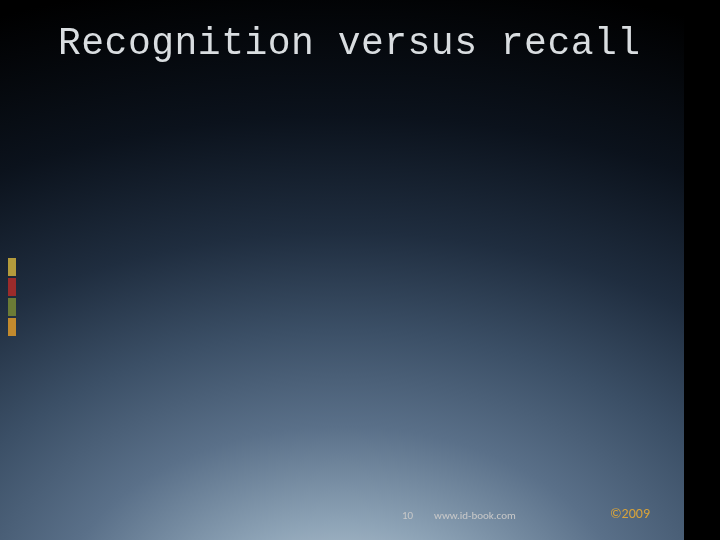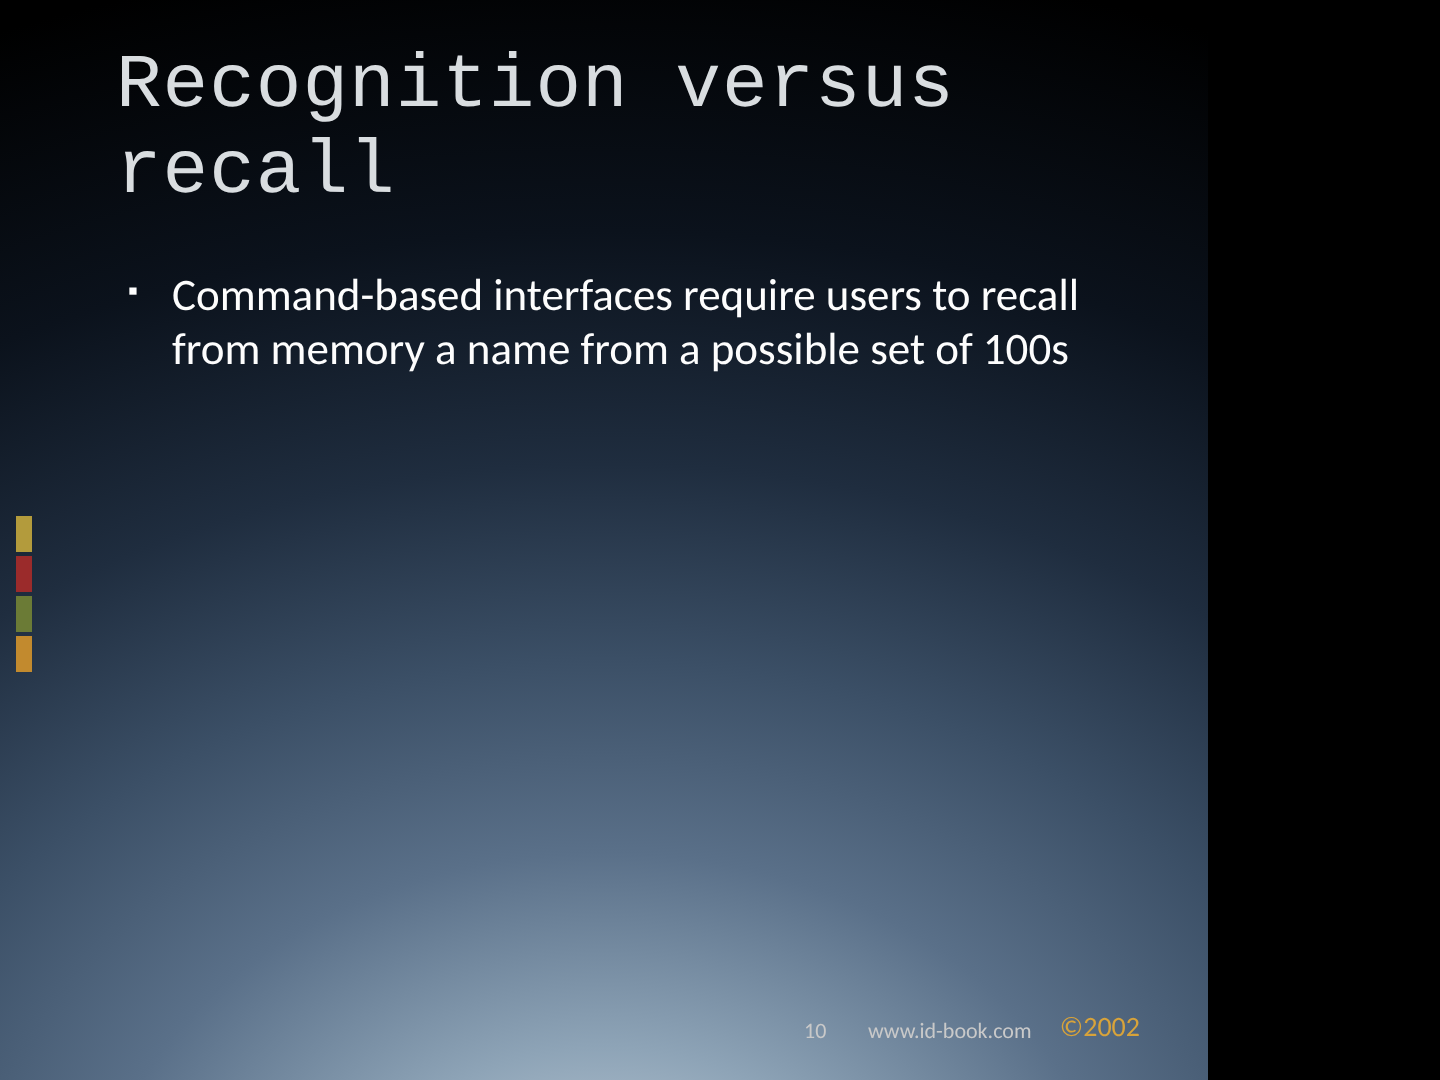--- a/index.html
+++ b/index.html
@@ -1,18 +1,18 @@
 <!DOCTYPE html>
 <html><head>
 <meta charset="utf-8">
 <style>
   html,body{margin:0;padding:0;width:720px;height:540px;overflow:hidden;background:#000;}
   .slide{
     position:relative;
-    width:604px;height:540px;
+    width:684px;height:540px;
     background:radial-gradient(ellipse 140% 120% at 50% 115%,
        #c9d5df 0%, #8ea4b7 15%, #5a7089 30%, #3b4f66 45%,
        #1f2d3f 60%, #0b121c 78%, #000 100%);
     color:#fff;
     font-family:"Candara","Calibri",sans-serif;
   }
   
   .bars{position:absolute;left:8px;top:258px;width:8px;}
   .bar{width:8px;height:18px;margin-bottom:2px;}
   .b1{background:#b39b3c;}
@@ -49,21 +49,20 @@
   <div class="bars">
     <div class="bar b1"></div>
     <div class="bar b2"></div>
     <div class="bar b3"></div>
     <div class="bar b4"></div>
   </div>
 
   <div class="title">Recognition versus recall</div>
 
   <div class="body">
-    <div class="item"><span>Command-based interfaces require users to recall from memory a name from a possible set of 100s</span></div>
   </div>
 
   <div class="footer">
     <span class="pagenum">10</span>
     <span class="url">www.id-book.com</span>
-    <span class="copyright">©2002</span>
+    <span class="copyright">©2009</span>
   </div>
 </div>
 
 </body></html>

